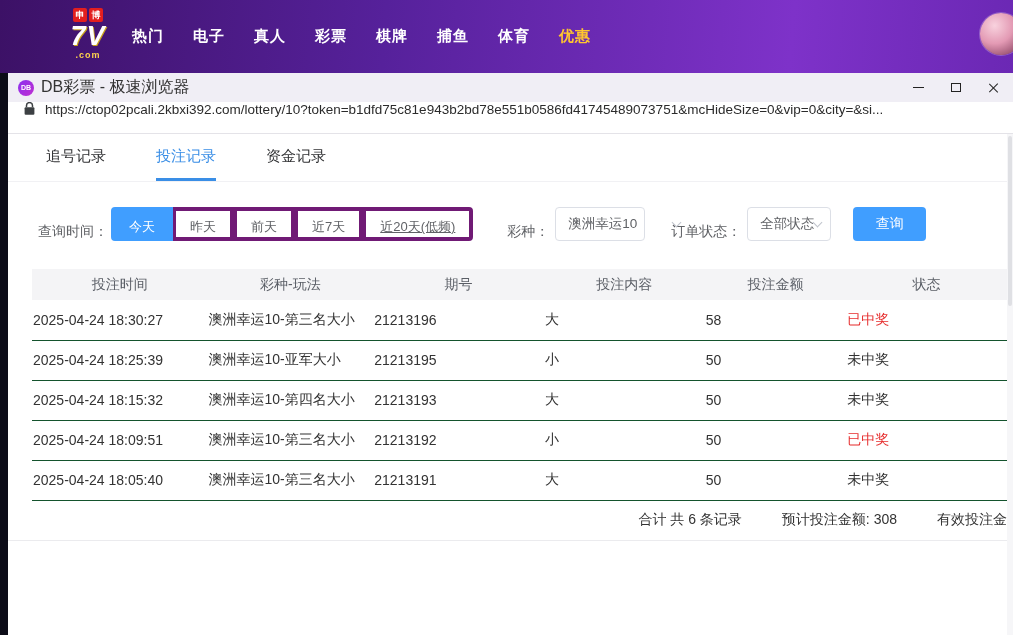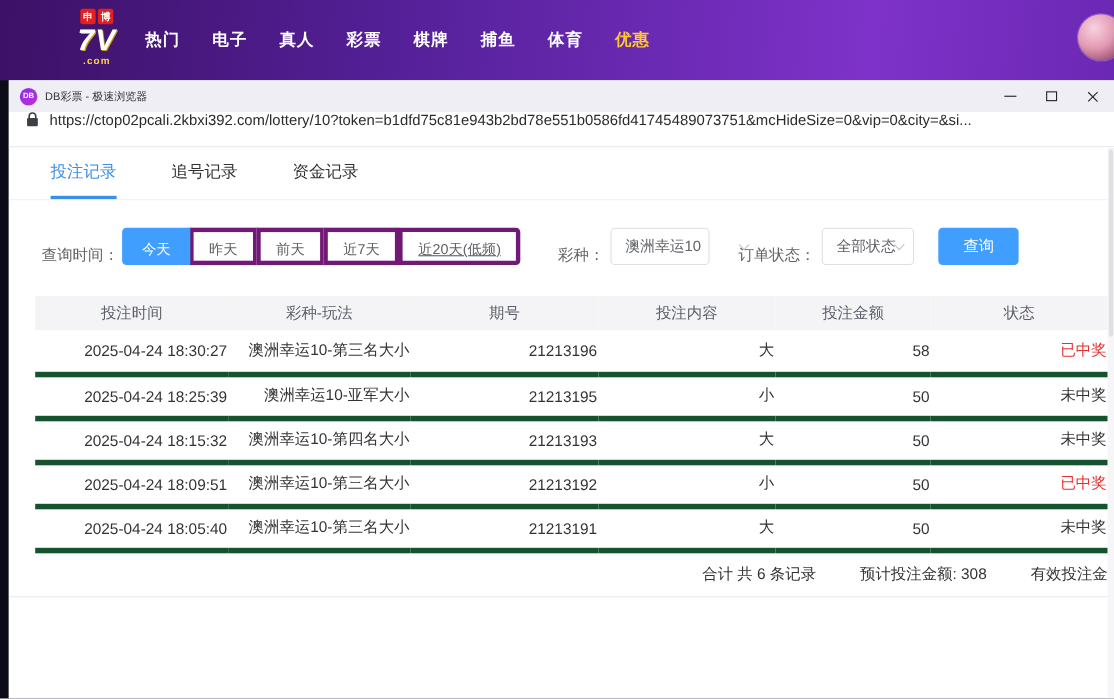--- a/index.html
+++ b/index.html
@@ -30,21 +30,21 @@
   }
 
   
   .window { position:absolute; left:8px; top:73px; right:0; bottom:0; background:#fff; display:flex; flex-direction:column; }
   .titlebar { height:29px; background:#f0eef5; display:flex; align-items:center; padding-left:10px; flex:0 0 auto; }
   .app-icon {
     width:16px; height:16px; border-radius:50%; margin-right:7px; flex:0 0 auto;
     background:linear-gradient(135deg,#8a2ff0,#c02fd0); color:#fff;
     font-size:7px; font-weight:bold; display:flex; align-items:center; justify-content:center;
   }
-  .title-text { font-size:10px; color:#333; }
+  .title-text { font-size:16px; color:#333; }
   .win-controls { margin-left:auto; display:flex; height:100%; }
   .win-btn { width:38px; height:100%; display:flex; align-items:center; justify-content:center; cursor:pointer; }
   .glyph-min { width:11px; height:1px; background:#222; display:block; }
   .glyph-max { width:10px; height:9px; border:1px solid #222; display:block; }
   .glyph-x { position:relative; width:12px; height:12px; display:block; }
   .glyph-x::before,.glyph-x::after { content:""; position:absolute; left:5.4px; top:0; width:1.3px; height:12px; background:#222; }
   .glyph-x::before { transform:rotate(45deg); }
   .glyph-x::after  { transform:rotate(-45deg); }
 
   .urlbar { height:32px; background:#fff; border-bottom:1px solid #e4e3e8; display:flex; align-items:flex-start; padding:0 10px 0 16px; flex:0 0 auto; }
@@ -76,21 +76,21 @@
   }
   .select.w1 { width:90px;gap:36px; } .select.w2 { width:84px; }
   .chev { width:7px; height:7px; border-right:1.4px solid #c0c4cc; border-bottom:1.4px solid #c0c4cc; transform:rotate(45deg); margin-top:-4px; flex:0 0 auto; }
   .search-btn { width:73px; height:34px; background:#409eff; color:#fff; border:none; border-radius:4px; font-size:14px; margin-left:22px; cursor:pointer; }
 
   
   .table-wrap { margin-top:28px;margin-left:24px; }
   table { width:calc(100% - 6px); border-collapse:collapse; table-layout:fixed; }
   col.c1{width:18%;} col.c2{width:17%;} col.c3{width:17.5%;} col.c4{width:16.5%;} col.c5{width:14.5%;} col.c6{width:16.5%;}
   thead th { background:#f4f4f6; font-weight:normal; color:#5a5e66; font-size:14px; height:31px; text-align:center; }
-  tbody td { height:40px; font-size:14px; color:#333; text-align:right; border-bottom:5px solid #14532d; }
+  tbody td { height:40px; font-size:14px; color:#333; text-align:left; border-bottom:1px solid #14532d; }
   td.won { color:#e62f2f; }
 
   .summary {
     display:flex; justify-content:flex-end; align-items:center; gap:40px;
     height:40px; border-bottom:1px solid #ebebee; font-size:14px; color:#333;
     white-space:nowrap; overflow:hidden; padding-right:0;
   }
   .summary span { flex:0 0 auto; }
   .summary .cut { margin-right:-8px; }
 
@@ -147,22 +147,22 @@
         <path d="M2.5 5.2V3.6a3 3 0 0 1 6 0v1.6" fill="none" stroke="#3c4043" stroke-width="1.5"></path>
         <rect x="0.6" y="5.2" width="9.8" height="7.6" rx="1.1" fill="#3c4043"></rect>
       </svg>
     </span>
     <span class="url-text">https://ctop02pcali.2kbxi392.com/lottery/10?token=b1dfd75c81e943b2bd78e551b0586fd41745489073751&amp;mcHideSize=0&amp;vip=0&amp;city=&amp;si...</span>
   </div>
 
   <div class="content">
 
     <div class="tabs">
+      <div class="tab">追号记录</div>
       <div class="tab active">投注记录</div>
-      <div class="tab">追号记录</div>
       <div class="tab">资金记录</div>
     </div>
 
     <div class="filters">
       <span class="flabel">查询时间：</span>
       <div class="seg">
         <button class="seg-btn active">今天</button>
         <button class="seg-btn">昨天</button>
         <button class="seg-btn">前天</button>
         <button class="seg-btn">近7天</button>

